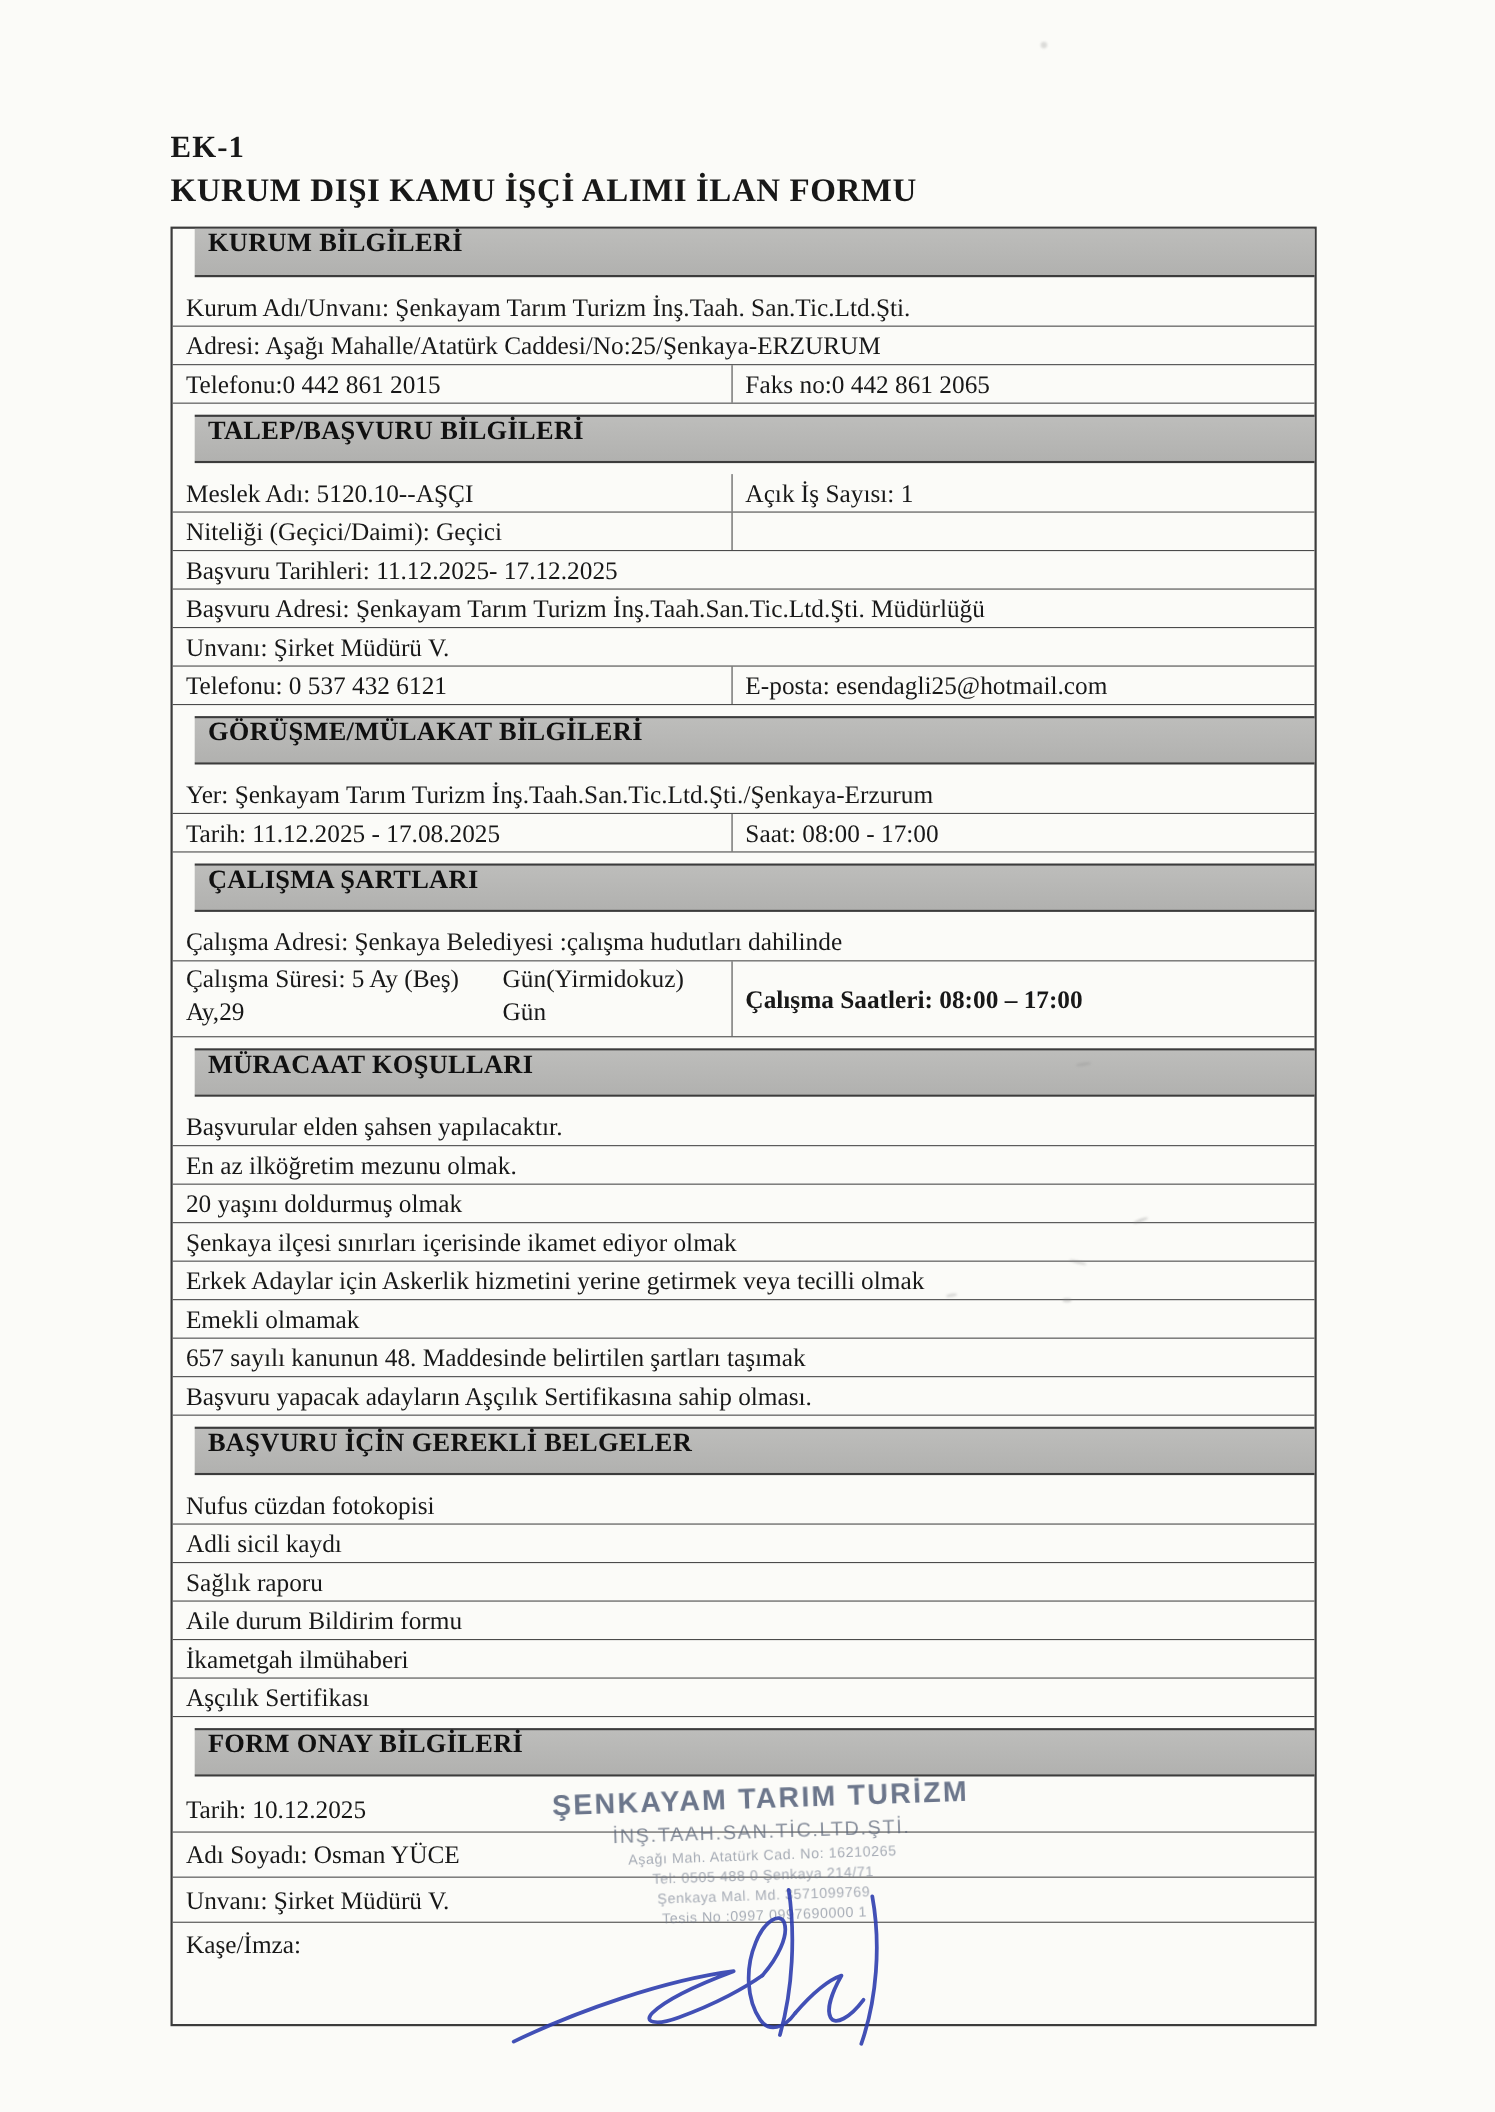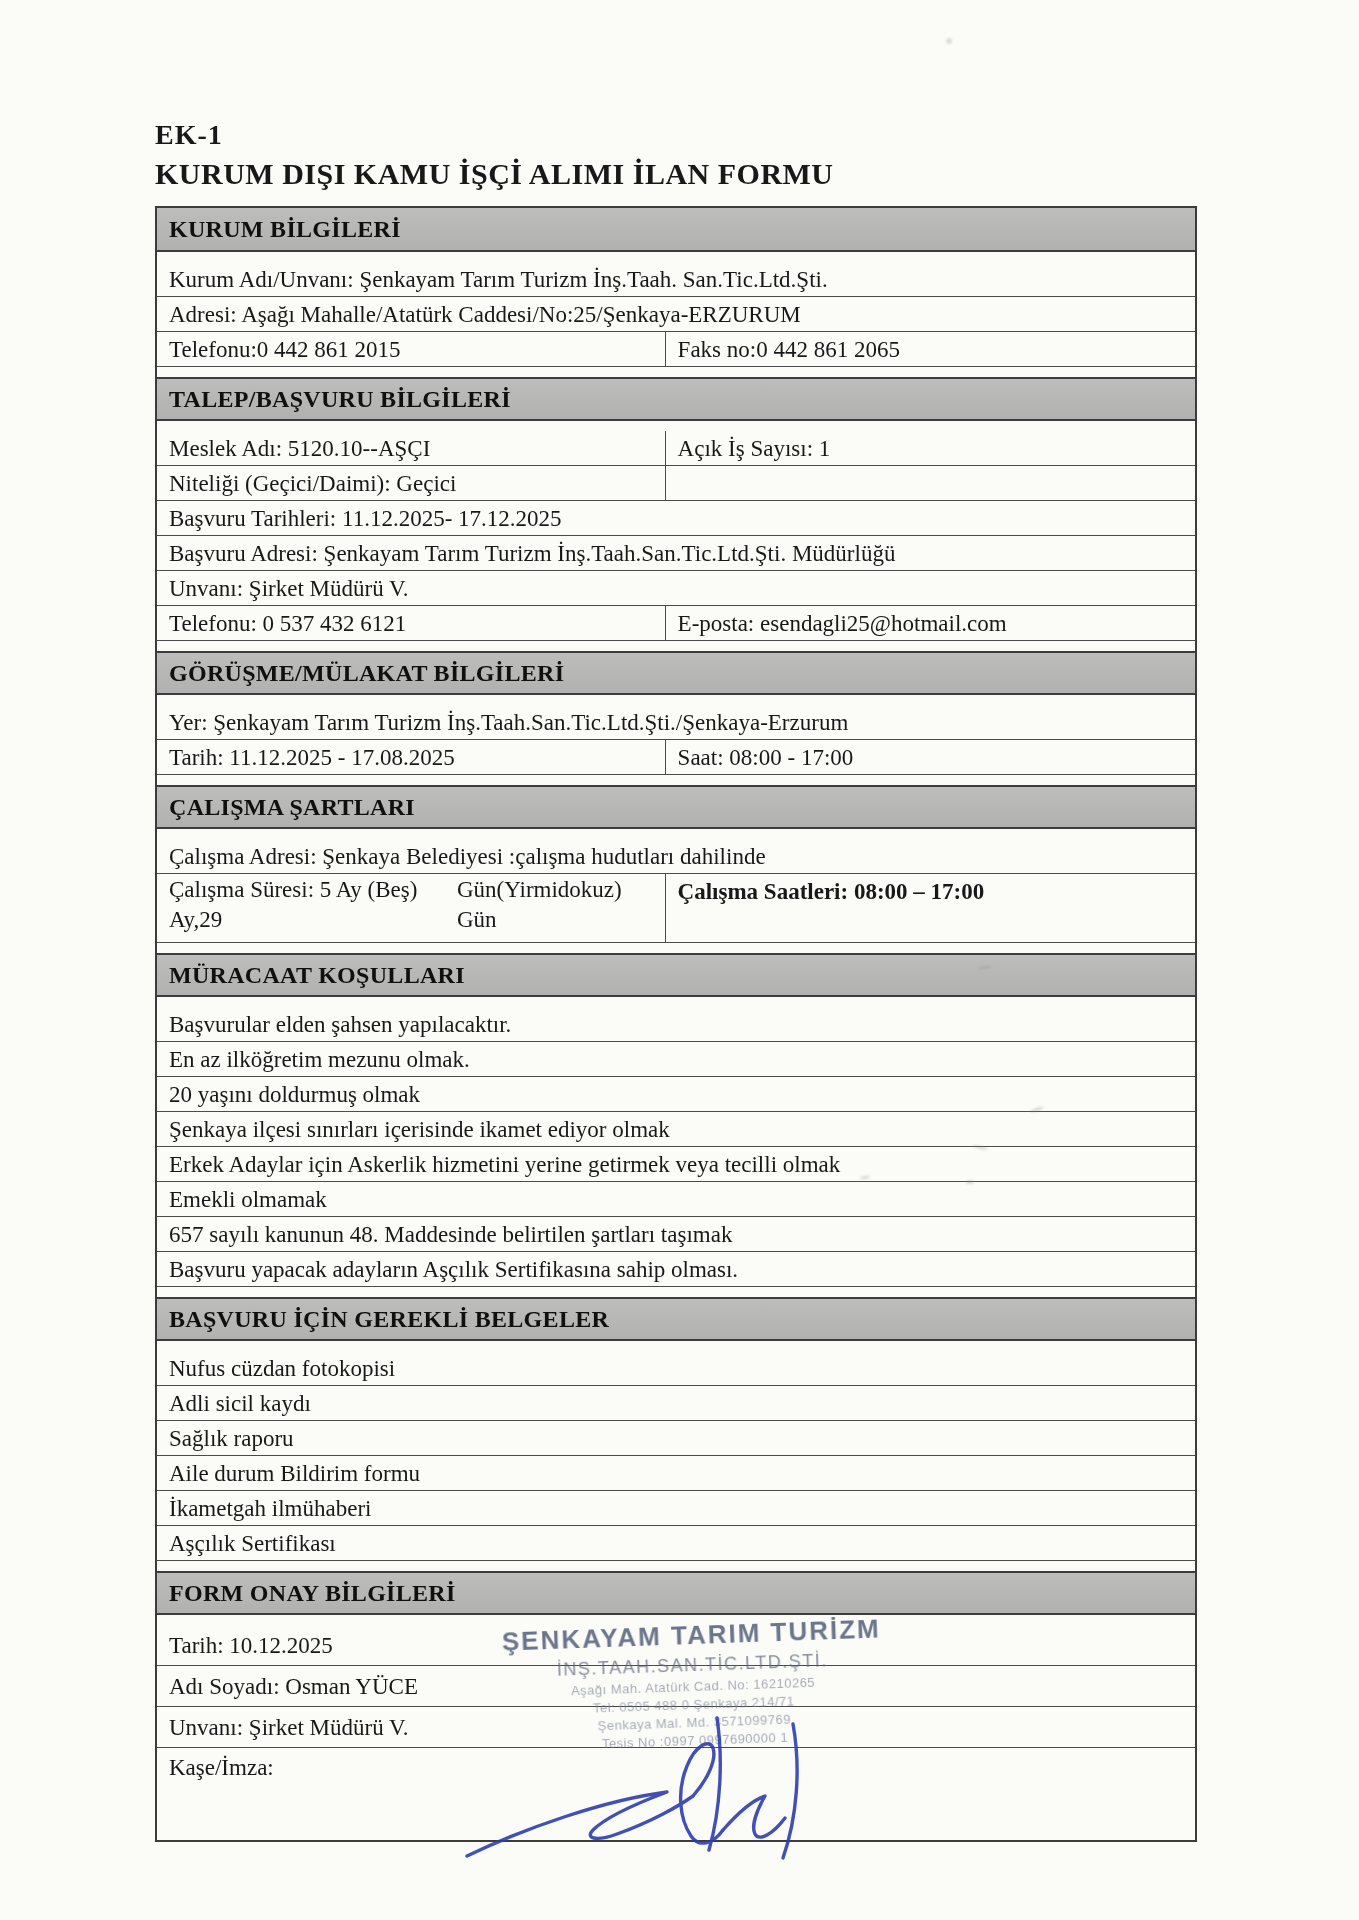--- a/index.html
+++ b/index.html
@@ -21,31 +21,32 @@
     position: absolute; left: 155px; top: 206px; width: 1042px;
     border: 2px solid #3c3c3c;
     background: transparent;
   }
 
   .bar {
     background: linear-gradient(180deg, #bdbdbb, #b1b1af);
     border-top: 2px solid #3c3c3c;
     border-bottom: 2px solid #3c3c3c;
     min-height: 44px;
-    display: flex; align-items: center;
+    display: flex; align-items: flex-start;
     padding: 0 12px;
     font-weight: bold; font-size: 24px; letter-spacing: .3px;
     color: #101010;
+    margin-left: 20px;
   }
   .table > section:first-child .bar { border-top: none; }
 
   .gap { height: 10px; }
 
   .row {
-    display: flex; align-items: flex-start;
+    display: flex; align-items: center;
     border-bottom: 1.5px solid #4b4b4b;
     font-size: 23px;
   }
   .table > section:last-child .row:last-child { border-bottom: none; }
 
   .cell {
     display: flex; align-items: center;
     padding: 1px 10px 1px 12px;
     min-height: 34px; line-height: 29px;
   }

